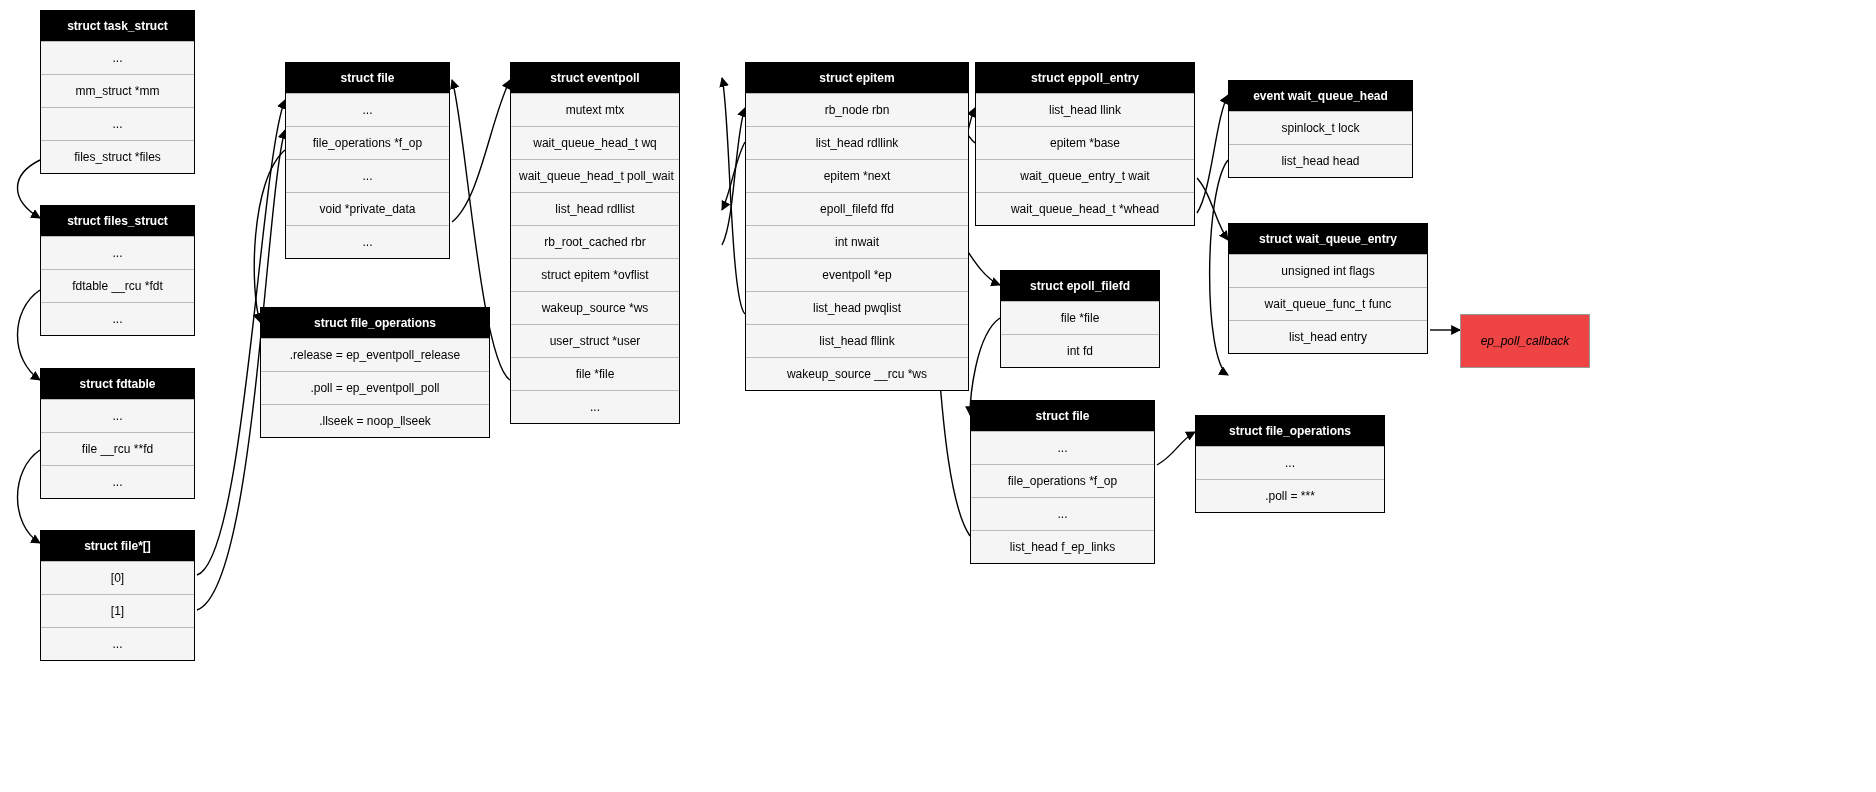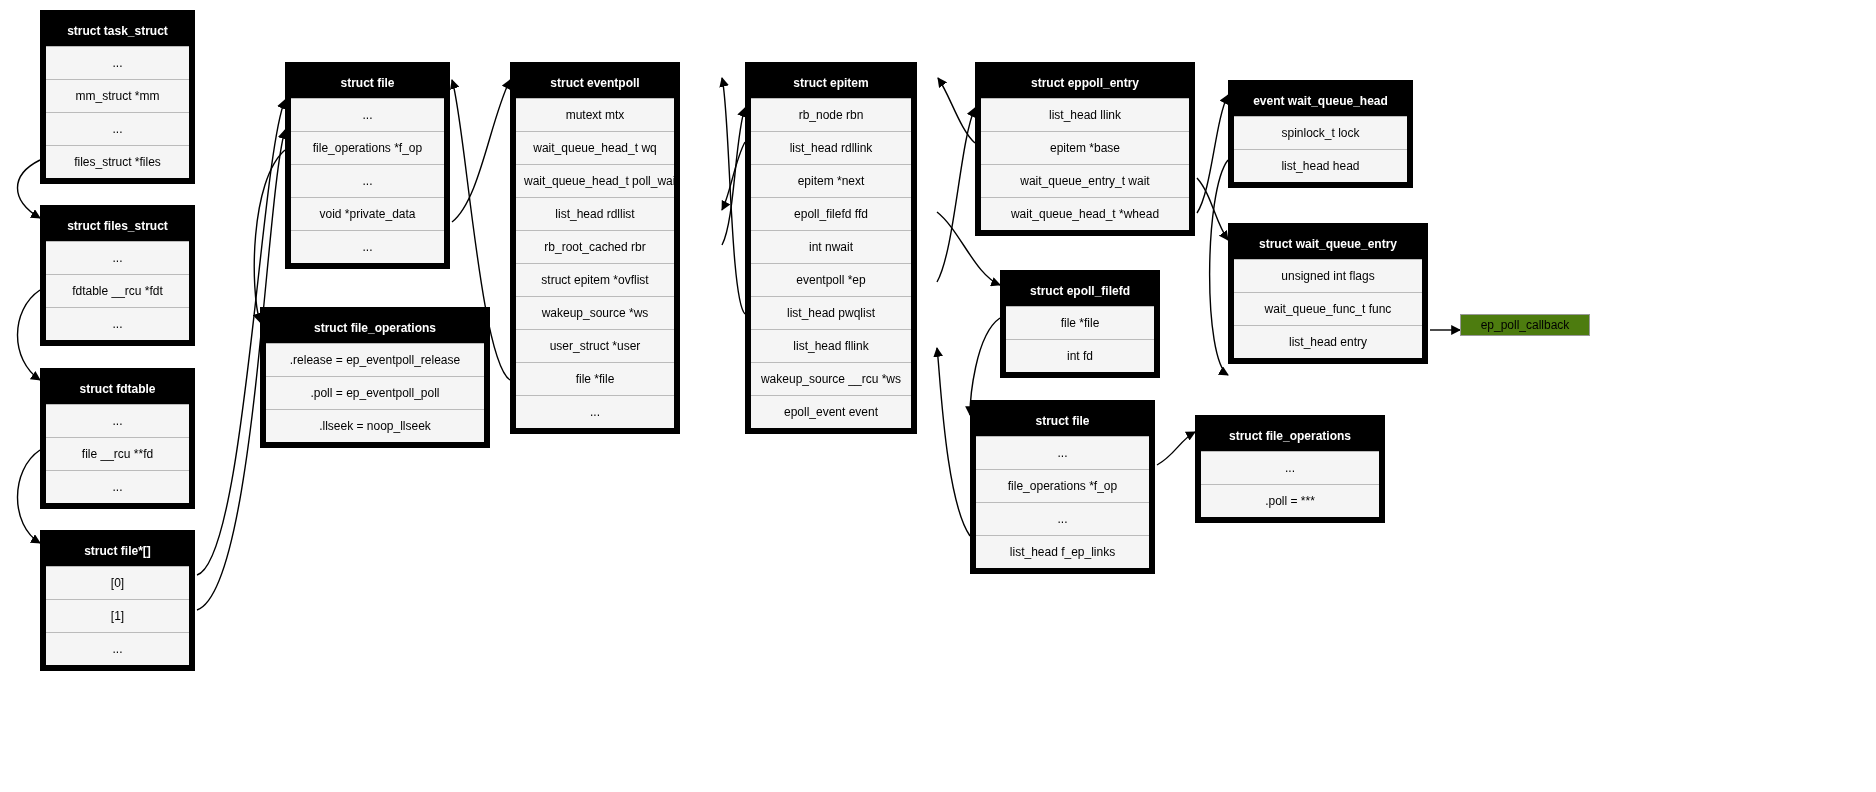--- a/index.html
+++ b/index.html
@@ -17,21 +17,21 @@
   svg.edges {
     position: absolute;
     top: 0;
     left: 0;
     width: 1876px;
     height: 792px;
     pointer-events: none;
   }
   .struct {
     position: absolute;
-    border: 6px solid #000000;
+    border: 1px solid #000000;
     background: #fff;
     box-sizing: border-box;
   }
   .struct .hdr {
     background: #000;
     color: #fff;
     font-weight: bold;
     text-align: center;
     padding: 8px 6px;
     white-space: nowrap;
@@ -39,37 +39,38 @@
   .struct .field {
     background: #f5f5f5;
     border-top: 1px solid #bbb;
     text-align: center;
     padding: 9px 8px;
     white-space: nowrap;
   }
   .note {
     position: absolute;
     border: 1px solid #999;
-    background: #4d7c0f;
+    background: #ef4444;
     text-align: center;
-    padding: 3px 12px;
+    padding: 19px 12px;
     white-space: nowrap;
     box-sizing: border-box;
+    font-style: italic;
   }
   
   #s-task       { left:  40px; top:  10px; width: 155px; }
   #s-files      { left:  40px; top: 205px; width: 155px; }
   #s-fdtable    { left:  40px; top: 368px; width: 155px; }
   #s-filearr    { left:  40px; top: 530px; width: 155px; }
 
   #s-file1      { left: 285px; top:  62px; width: 165px; }
   #s-fileops1   { left: 260px; top: 307px; width: 230px; }
 
   #s-eventpoll  { left: 510px; top:  62px; width: 170px; }
-  #s-epitem     { left: 745px; top:  62px; width: 172px; }
+  #s-epitem     { left: 745px; top:  62px; width: 224px; }
 
   #s-eppoll     { left: 975px; top:  62px; width: 220px; }
   #s-epollfd    { left: 1000px; top: 270px; width: 160px; }
   #s-file2      { left: 970px; top: 400px; width: 185px; }
 
   #s-wqhead     { left: 1228px; top:  80px; width: 185px; }
   #s-wqentry    { left: 1228px; top: 223px; width: 200px; }
   #s-fileops2   { left: 1195px; top: 415px; width: 190px; }
 
   #n-epcb       { left: 1460px; top: 314px; width: 130px; }
@@ -189,21 +190,20 @@
   <div class="hdr">struct epitem</div>
   <div class="field">rb_node rbn</div>
   <div class="field">list_head rdllink</div>
   <div class="field">epitem *next</div>
   <div class="field">epoll_filefd ffd</div>
   <div class="field">int nwait</div>
   <div class="field">eventpoll *ep</div>
   <div class="field">list_head pwqlist</div>
   <div class="field">list_head fllink</div>
   <div class="field">wakeup_source __rcu *ws</div>
-  <div class="field">epoll_event event</div>
 </div>
 
 <div id="s-eppoll" class="struct">
   <div class="hdr">struct eppoll_entry</div>
   <div class="field">list_head llink</div>
   <div class="field">epitem *base</div>
   <div class="field">wait_queue_entry_t wait</div>
   <div class="field">wait_queue_head_t *whead</div>
 </div>
 

